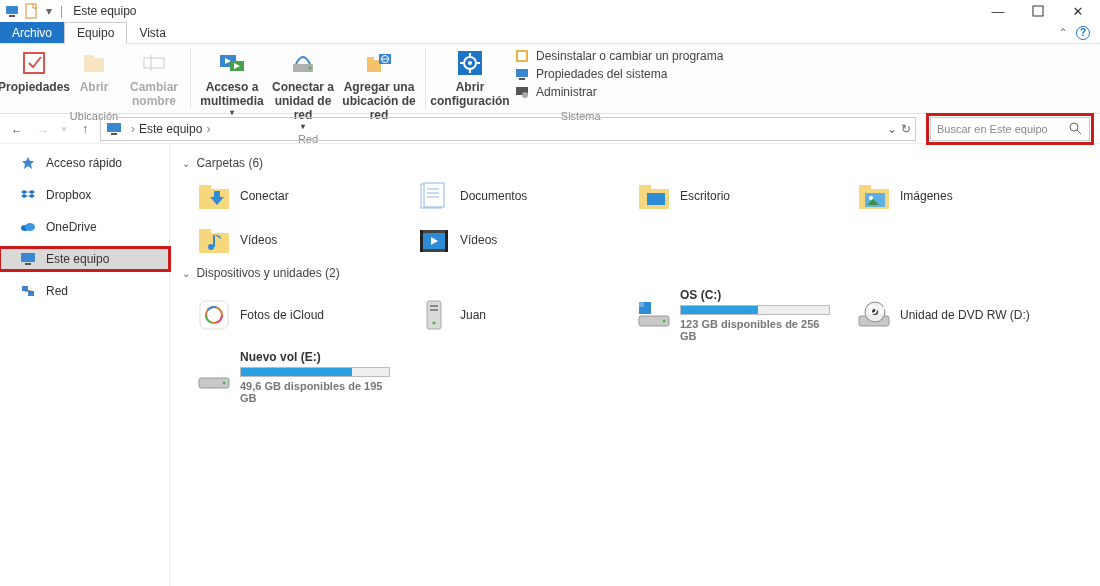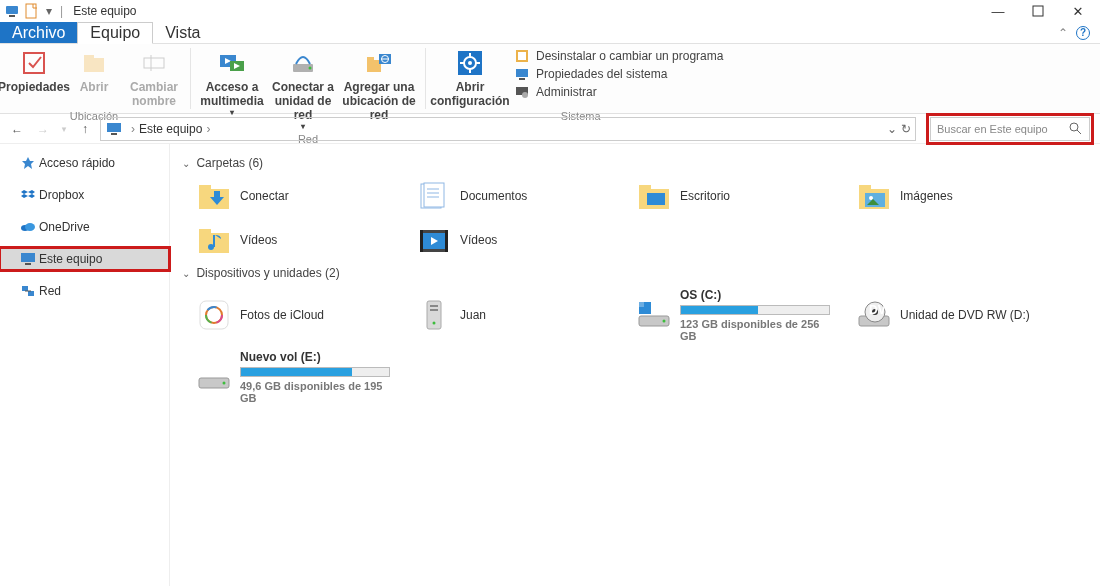--- a/index.html
+++ b/index.html
@@ -8,21 +8,21 @@
   
   .titlebar { height: 22px; display: flex; align-items: center; padding: 0 2px; background: #fff; }
   .titlebar .qat-icon { width: 16px; height: 16px; margin: 0 2px; display: inline-flex; align-items: center; justify-content: center; }
   .titlebar .sep { color: #999; margin: 0 4px; }
   .titlebar .title-text { margin-left: 6px; font-size: 12px; }
   .win-controls { margin-left: auto; display: flex; }
   .win-controls div { width: 40px; height: 22px; display: flex; align-items: center; justify-content: center; font-size: 13px; }
 
   
   .tabs { height: 22px; display: flex; align-items: stretch; background: #fff; border-bottom: 1px solid #e1e1e1; }
-  .tab { padding: 0 12px; display: flex; align-items: center; font-size: 16px; cursor: pointer; }
+  .tab { padding: 0 12px; display: flex; align-items: center; font-size: 12px; cursor: pointer; }
   .tab.file { background: #1e74c6; color: #fff; }
   .tab.active { background: #fff; border: 1px solid #ccc; border-bottom: 1px solid #fff; margin-bottom: -1px; }
   .tabs .spacer { flex: 1; }
   .tabs .help { display: flex; align-items: center; padding: 0 10px; gap: 8px; color: #555; }
 
   
   .ribbon { height: 70px; display: flex; border-bottom: 1px solid #e1e1e1; background: #fdfdfd; }
   .ribbon-group { display: flex; flex-direction: column; padding: 2px 4px; }
   .ribbon-group-row { display: flex; flex: 1; align-items: flex-start; }
   .ribbon-btn { width: 60px; display: flex; flex-direction: column; align-items: center; justify-content: flex-start; font-size: 11px; color: #444; text-align: center; padding: 2px 2px; cursor: pointer; font-weight: bold; }
@@ -43,21 +43,21 @@
   .addr-box .crumb-sep { color: #888; margin: 0 4px; }
   .addr-box .trail { margin-left: auto; display: flex; gap: 4px; color: #666; }
   .search-wrap { border: 3px solid #cc1b1b; padding: 1px; margin-left:6px;}
   .search-box { display: flex; align-items: center; border: 1px solid #ccc; width: 160px; height: 24px; padding: 0 6px; color: #888; }
   .search-box span.ph { flex: 1; font-size: 11px; }
   .search-box .sic { width:14px;height:14px; }
 
   
   .body { display: flex; height: calc(586px - 22px - 22px - 70px - 30px); }
   .sidebar { width: 170px; border-right: 1px solid #eee; padding-top: 8px; }
-  .sidebar-item { display: flex; align-items: center; gap: 3px; padding: 3px 10px 3px 20px; font-size: 12px; cursor: pointer; }
+  .sidebar-item { display: flex; align-items: center; gap: 10px; padding: 3px 10px 3px 20px; font-size: 12px; cursor: pointer; }
   .sidebar-item .ic { width: 16px; height: 16px; display:flex; align-items:center; justify-content:center; }
   .sidebar-gap { height: 10px; }
   .sidebar-item.selected { background: #d9d9d9; outline: 3px solid #cc1b1b; outline-offset: -1px; }
 
   .content { flex: 1; padding: 8px 12px; overflow: auto; }
   .section-header { display: flex; align-items: center; gap: 6px; color: #444; margin: 4px 0 6px 0; cursor: pointer; }
   .section-header .chev { font-size: 10px; color: #666; }
   .grid { display: grid; grid-template-columns: repeat(4, 210px); gap: 4px 10px; margin-left: 10px; margin-bottom: 6px;}
   .item { display: flex; align-items: center; gap: 8px; padding: 2px 4px; cursor: pointer; }
   .item .fic { width: 36px; height: 36px; display:flex; align-items:center; justify-content:center; flex-shrink:0;}

